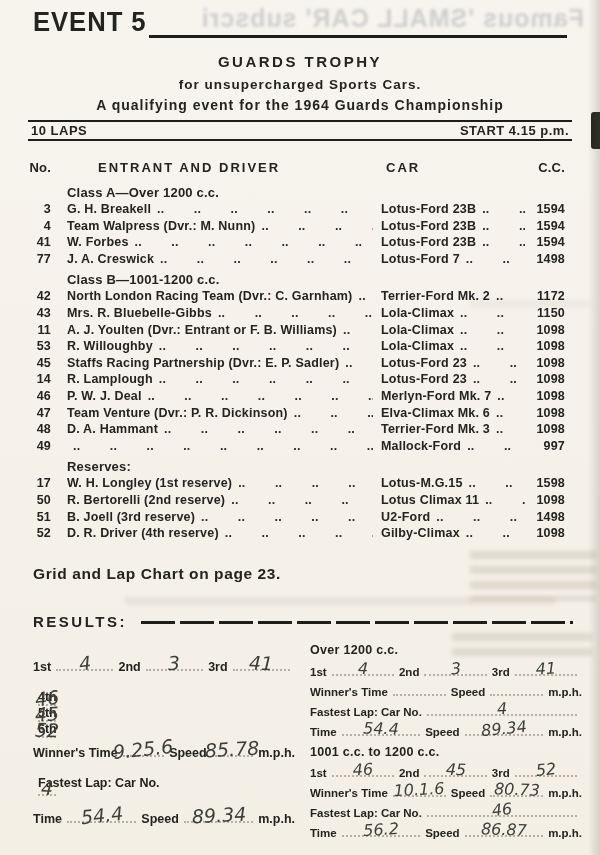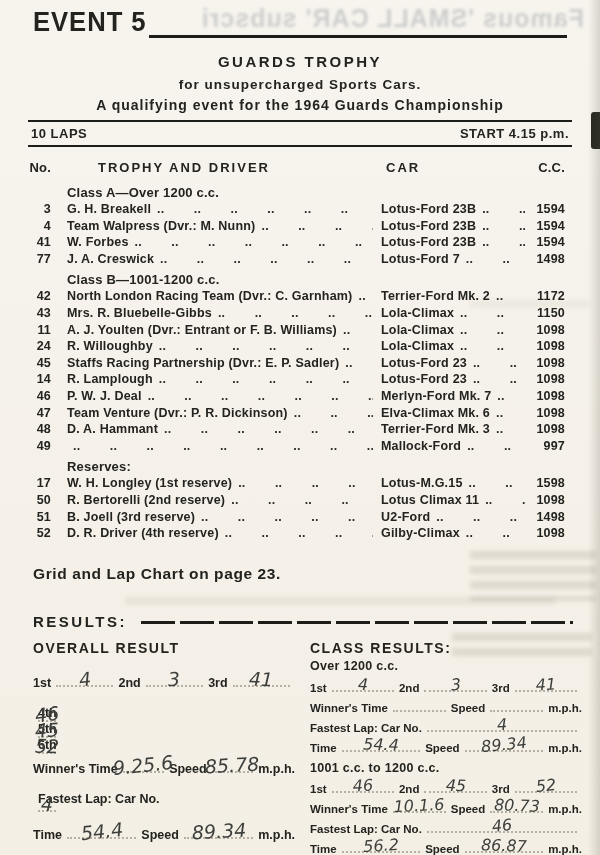--- a/index.html
+++ b/index.html
@@ -25,21 +25,21 @@
     transform:scaleX(.95);transform-origin:left;}
   .event-rule{position:absolute;left:149px;top:35px;width:418px;height:3px;background:#1d1d1a;}
 
   .race-title{position:absolute;left:30px;right:30px;top:53px;text-align:center;
     font-size:15px;font-weight:bold;letter-spacing:2.5px;}
   .race-sub1{position:absolute;left:30px;right:30px;top:77px;text-align:center;
     font-size:13.5px;font-weight:bold;letter-spacing:1px;}
   .race-sub2{position:absolute;left:30px;right:30px;top:97px;text-align:center;
     font-size:14px;font-weight:bold;letter-spacing:1px;}
 
-  .laps-bar{position:absolute;left:28px;width:544px;top:120px;height:27px;box-sizing:border-box;
+  .laps-bar{position:absolute;left:28px;width:544px;top:120px;height:21px;box-sizing:border-box;
     border-top:2.5px solid #1d1d1a;border-bottom:2.5px solid #1d1d1a;
     display:flex;align-items:center;justify-content:space-between;
     font-weight:bold;font-size:13px;letter-spacing:.5px;padding:0 3px;}
 
   .entry-table{position:absolute;left:29px;top:160px;width:542px;font-size:12.5px;font-weight:bold;letter-spacing:.2px;}
   .trow{display:flex;align-items:baseline;height:16.6px;}
   .thead{height:21px;font-size:13px;}
   .col-no{width:22px;text-align:right;flex:none;}
   .col-entrant{flex:1;display:flex;align-items:baseline;padding-left:16px;min-width:0;}
   .col-car{width:152px;flex:none;display:flex;align-items:baseline;min-width:0;}
@@ -96,21 +96,21 @@
 
   <div class="laps-bar">
     <span>10 LAPS</span>
     <span>START 4.15 p.m.</span>
   </div>
 
   <div class="entry-table">
     <div class="trow thead">
       <span class="col-no">No.</span>
       <span class="col-entrant">
-          <span class="hdr-ent">TROPHY AND DRIVER</span>
+          <span class="hdr-ent">ENTRANT AND DRIVER</span>
         </span>
       <span class="col-car">
           <span class="hdr-car">CAR</span>
         </span>
       <span class="col-cc">C.C.</span>
     </div>
     <div id="tbody">
         <div class="class-heading mt">Class A—Over 1200 c.c.</div>
         <div class="trow">
           <span class="col-no">3</span>
@@ -191,21 +191,21 @@
             <span class="ename">A. J. Youlten (Dvr.: Entrant or F. B. Williams)</span>
             <span class="leader">..&nbsp;&nbsp;&nbsp;&nbsp;&nbsp;&nbsp;&nbsp;&nbsp;..&nbsp;&nbsp;&nbsp;&nbsp;&nbsp;&nbsp;&nbsp;&nbsp;..&nbsp;&nbsp;&nbsp;&nbsp;&nbsp;&nbsp;&nbsp;&nbsp;..&nbsp;&nbsp;&nbsp;&nbsp;&nbsp;&nbsp;&nbsp;&nbsp;..&nbsp;&nbsp;&nbsp;&nbsp;&nbsp;&nbsp;&nbsp;&nbsp;..&nbsp;&nbsp;&nbsp;&nbsp;&nbsp;&nbsp;&nbsp;&nbsp;..&nbsp;&nbsp;&nbsp;&nbsp;&nbsp;&nbsp;&nbsp;&nbsp;..&nbsp;&nbsp;&nbsp;&nbsp;&nbsp;&nbsp;&nbsp;&nbsp;..&nbsp;&nbsp;&nbsp;&nbsp;&nbsp;&nbsp;&nbsp;&nbsp;..&nbsp;&nbsp;&nbsp;&nbsp;&nbsp;&nbsp;&nbsp;&nbsp;..&nbsp;&nbsp;&nbsp;&nbsp;&nbsp;&nbsp;&nbsp;&nbsp;..&nbsp;&nbsp;&nbsp;&nbsp;&nbsp;&nbsp;&nbsp;&nbsp;..&nbsp;&nbsp;&nbsp;&nbsp;&nbsp;&nbsp;&nbsp;&nbsp;..&nbsp;&nbsp;&nbsp;&nbsp;&nbsp;&nbsp;&nbsp;&nbsp;</span>
           </span>
           <span class="col-car">
             <span class="cname">Lola-Climax</span>
             <span class="leader">..&nbsp;&nbsp;&nbsp;&nbsp;&nbsp;&nbsp;&nbsp;&nbsp;..&nbsp;&nbsp;&nbsp;&nbsp;&nbsp;&nbsp;&nbsp;&nbsp;..&nbsp;&nbsp;&nbsp;&nbsp;&nbsp;&nbsp;&nbsp;&nbsp;..&nbsp;&nbsp;&nbsp;&nbsp;&nbsp;&nbsp;&nbsp;&nbsp;..&nbsp;&nbsp;&nbsp;&nbsp;&nbsp;&nbsp;&nbsp;&nbsp;..&nbsp;&nbsp;&nbsp;&nbsp;&nbsp;&nbsp;&nbsp;&nbsp;..&nbsp;&nbsp;&nbsp;&nbsp;&nbsp;&nbsp;&nbsp;&nbsp;..&nbsp;&nbsp;&nbsp;&nbsp;&nbsp;&nbsp;&nbsp;&nbsp;..&nbsp;&nbsp;&nbsp;&nbsp;&nbsp;&nbsp;&nbsp;&nbsp;..&nbsp;&nbsp;&nbsp;&nbsp;&nbsp;&nbsp;&nbsp;&nbsp;..&nbsp;&nbsp;&nbsp;&nbsp;&nbsp;&nbsp;&nbsp;&nbsp;..&nbsp;&nbsp;&nbsp;&nbsp;&nbsp;&nbsp;&nbsp;&nbsp;..&nbsp;&nbsp;&nbsp;&nbsp;&nbsp;&nbsp;&nbsp;&nbsp;..&nbsp;&nbsp;&nbsp;&nbsp;&nbsp;&nbsp;&nbsp;&nbsp;</span>
           </span>
           <span class="col-cc">1098</span>
         </div>
         <div class="trow">
-          <span class="col-no">24</span>
+          <span class="col-no">53</span>
           <span class="col-entrant">
             <span class="ename">R. Willoughby</span>
             <span class="leader">..&nbsp;&nbsp;&nbsp;&nbsp;&nbsp;&nbsp;&nbsp;&nbsp;..&nbsp;&nbsp;&nbsp;&nbsp;&nbsp;&nbsp;&nbsp;&nbsp;..&nbsp;&nbsp;&nbsp;&nbsp;&nbsp;&nbsp;&nbsp;&nbsp;..&nbsp;&nbsp;&nbsp;&nbsp;&nbsp;&nbsp;&nbsp;&nbsp;..&nbsp;&nbsp;&nbsp;&nbsp;&nbsp;&nbsp;&nbsp;&nbsp;..&nbsp;&nbsp;&nbsp;&nbsp;&nbsp;&nbsp;&nbsp;&nbsp;..&nbsp;&nbsp;&nbsp;&nbsp;&nbsp;&nbsp;&nbsp;&nbsp;..&nbsp;&nbsp;&nbsp;&nbsp;&nbsp;&nbsp;&nbsp;&nbsp;..&nbsp;&nbsp;&nbsp;&nbsp;&nbsp;&nbsp;&nbsp;&nbsp;..&nbsp;&nbsp;&nbsp;&nbsp;&nbsp;&nbsp;&nbsp;&nbsp;..&nbsp;&nbsp;&nbsp;&nbsp;&nbsp;&nbsp;&nbsp;&nbsp;..&nbsp;&nbsp;&nbsp;&nbsp;&nbsp;&nbsp;&nbsp;&nbsp;..&nbsp;&nbsp;&nbsp;&nbsp;&nbsp;&nbsp;&nbsp;&nbsp;..&nbsp;&nbsp;&nbsp;&nbsp;&nbsp;&nbsp;&nbsp;&nbsp;</span>
           </span>
           <span class="col-car">
             <span class="cname">Lola-Climax</span>
             <span class="leader">..&nbsp;&nbsp;&nbsp;&nbsp;&nbsp;&nbsp;&nbsp;&nbsp;..&nbsp;&nbsp;&nbsp;&nbsp;&nbsp;&nbsp;&nbsp;&nbsp;..&nbsp;&nbsp;&nbsp;&nbsp;&nbsp;&nbsp;&nbsp;&nbsp;..&nbsp;&nbsp;&nbsp;&nbsp;&nbsp;&nbsp;&nbsp;&nbsp;..&nbsp;&nbsp;&nbsp;&nbsp;&nbsp;&nbsp;&nbsp;&nbsp;..&nbsp;&nbsp;&nbsp;&nbsp;&nbsp;&nbsp;&nbsp;&nbsp;..&nbsp;&nbsp;&nbsp;&nbsp;&nbsp;&nbsp;&nbsp;&nbsp;..&nbsp;&nbsp;&nbsp;&nbsp;&nbsp;&nbsp;&nbsp;&nbsp;..&nbsp;&nbsp;&nbsp;&nbsp;&nbsp;&nbsp;&nbsp;&nbsp;..&nbsp;&nbsp;&nbsp;&nbsp;&nbsp;&nbsp;&nbsp;&nbsp;..&nbsp;&nbsp;&nbsp;&nbsp;&nbsp;&nbsp;&nbsp;&nbsp;..&nbsp;&nbsp;&nbsp;&nbsp;&nbsp;&nbsp;&nbsp;&nbsp;..&nbsp;&nbsp;&nbsp;&nbsp;&nbsp;&nbsp;&nbsp;&nbsp;..&nbsp;&nbsp;&nbsp;&nbsp;&nbsp;&nbsp;&nbsp;&nbsp;</span>
           </span>
           <span class="col-cc">1098</span>
         </div>
@@ -333,21 +333,20 @@
   </div>
 
   <div class="note">Grid and Lap Chart on page 23.</div>
 
   <div class="results-bar">
     <span class="results-label">RESULTS:</span>
     <span class="results-rule"></span>
   </div>
 
   <div class="res-col res-left">
-    <div class="res-title">OVERALL RESULT</div>
 
     <div class="rline mt16">
       <span class="lbl">1st</span>
       <span class="blank">
           <span class="hw" style="transform: translateX(-50%) rotate(-6deg);">4</span>
         </span>
       <span class="lbl">2nd</span>
       <span class="blank">
           <span class="hw" style="transform: translateX(-50%) rotate(-3deg);">3</span>
         </span>
@@ -398,21 +397,20 @@
         </span>
       <span class="lbl">Speed</span>
       <span class="blank">
           <span class="hw" style="transform: translateX(-50%) rotate(-3deg);">89.34</span>
         </span>
       <span class="lbl">m.p.h.</span>
     </div>
   </div>
 
   <div class="res-col res-right">
-    <div class="res-title">CLASS RESULTS:</div>
 
     <div class="res-sub mt3">Over 1200 c.c.</div>
     <div class="rline mt4">
       <span class="lbl">1st</span>
       <span class="blank">
           <span class="hw" style="transform: translateX(-50%) rotate(2deg);">4</span>
         </span>
       <span class="lbl">2nd</span>
       <span class="blank">
           <span class="hw" style="transform: translateX(-50%) rotate(-6deg);">3</span>

